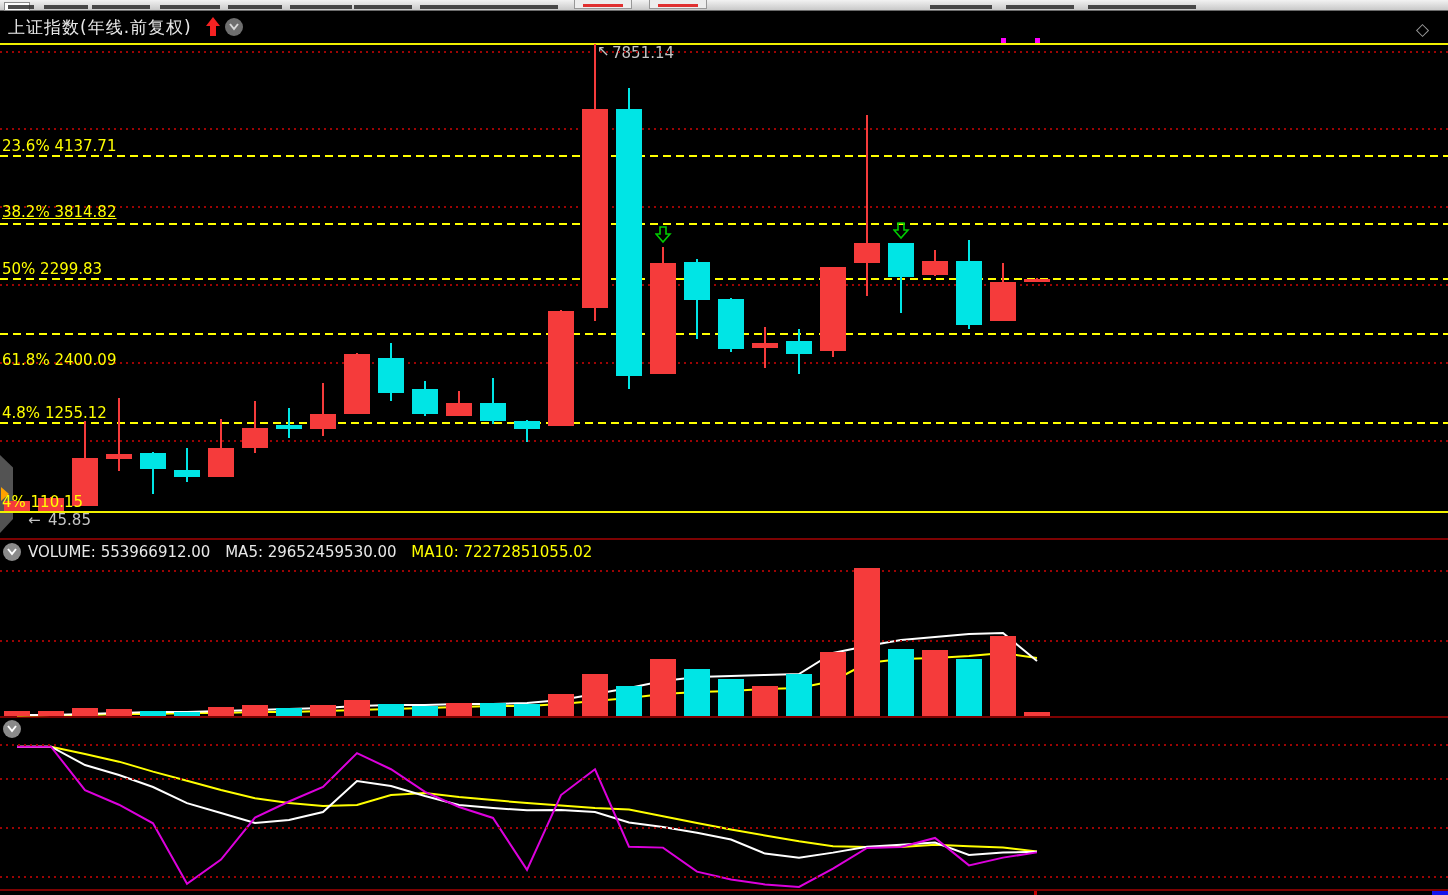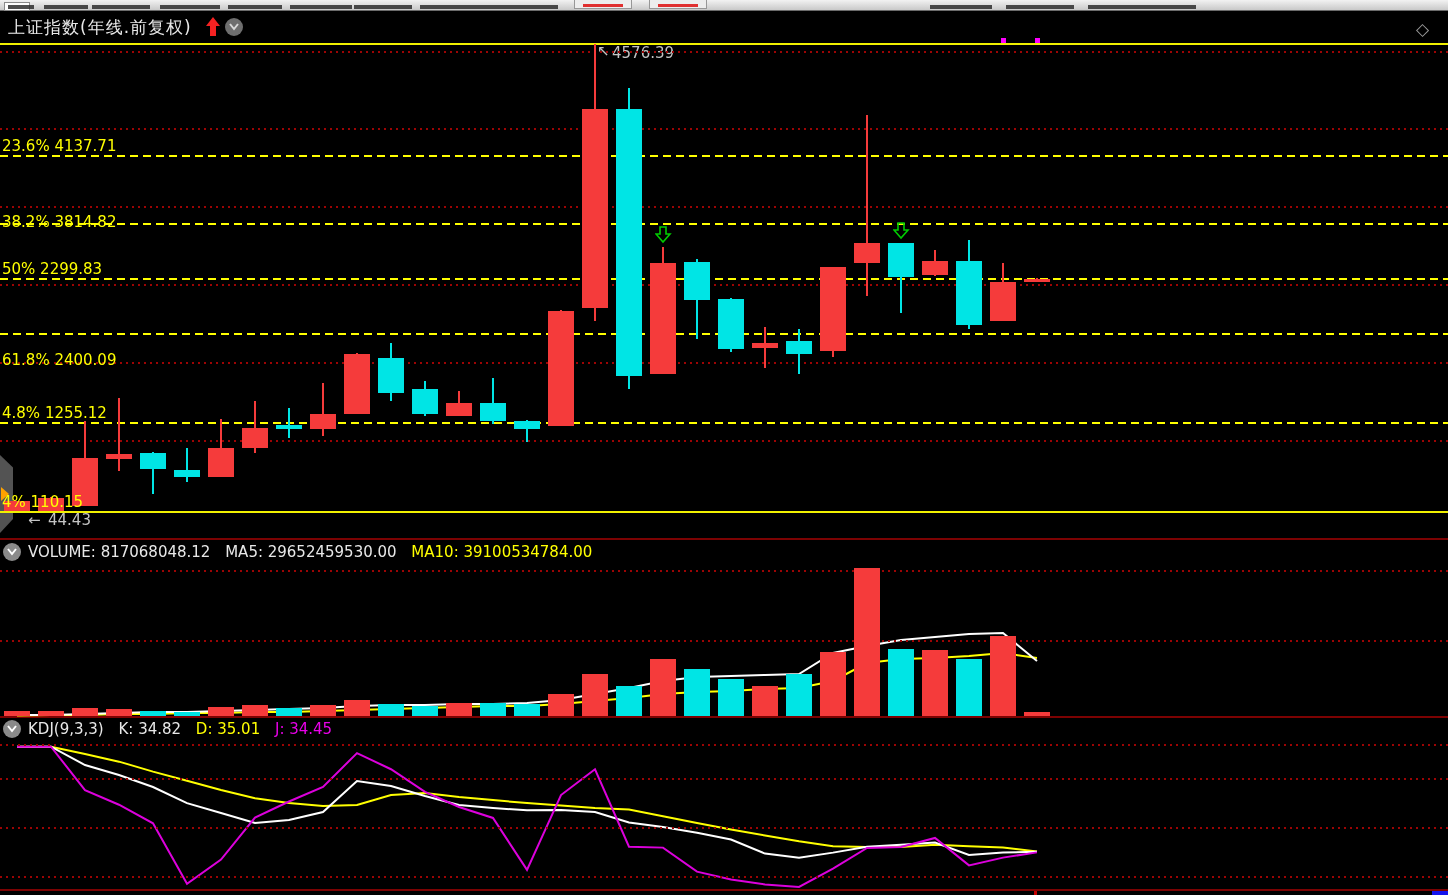--- a/index.html
+++ b/index.html
@@ -73,54 +73,48 @@
   </svg>
   <span class="circle-btn" style="left:225px;top:18px">
     <svg width="12" height="10" viewBox="0 0 12 10">
         <path d="M2 2 L6 7 L10 2" stroke="#d8d8d8" stroke-width="2" fill="none"></path>
       </svg>
   </span>
   <span class="diamond" style="left:1416px;top:21px">◇</span>
 
   <div class="abs" id="mainPane" style="left: 0px; top: 0px; width: 1448px; height: 500px;"></div>
   <span class="gray-label" style="left:597px;top:42px">↖</span>
-  <span class="gray-label" style="left:612px;top:44px">4576.39</span>
+  <span class="gray-label" style="left:612px;top:44px">7851.14</span>
   <span class="gray-label" style="left:28px;top:511px">←</span>
-  <span class="gray-label" style="left:48px;top:511px">44.43</span>
+  <span class="gray-label" style="left:48px;top:511px">45.85</span>
   <div class="left-handle">
       <span class="tri"></span>
     </div>
 
   <div class="sep" style="top:538px"></div>
   <div class="sep" style="top:716px"></div>
 
   <div class="abs" id="volPane" style="left:0;top:540px;width:1448px;height:176px"></div>
   <span class="circle-btn" style="left:3px;top:543px;background:#8a8a8a">
     <svg width="12" height="10" viewBox="0 0 12 10">
         <path d="M2 2 L6 7 L10 2" stroke="#fff" stroke-width="2" fill="none"></path>
       </svg>
   </span>
   <div class="pane-header" style="left:28px;top:543px">
-    <span class="w">VOLUME: 817068048.12</span>
+    <span class="w">VOLUME: 553966912.00</span>
     <span class="w">MA5: 29652459530.00</span>
-    <span class="y">MA10: 39100534784.00</span>
+    <span class="y">MA10: 72272851055.02</span>
   </div>
 
   <div class="abs" id="kdjPane" style="left:0;top:718px;width:1448px;height:177px"></div>
   <span class="circle-btn" style="left:3px;top:720px;background:#8a8a8a">
     <svg width="12" height="10" viewBox="0 0 12 10">
         <path d="M2 2 L6 7 L10 2" stroke="#fff" stroke-width="2" fill="none"></path>
       </svg>
   </span>
-  <div class="pane-header" style="left:28px;top:720px">
-    <span class="w">KDJ(9,3,3)</span>
-    <span class="w">K: 34.82</span>
-    <span class="y">D: 35.01</span>
-    <span class="m">J: 34.45</span>
-  </div>
 
   <svg class="overlay" id="lineSvg" width="1448" height="895">
       <polyline points="17,715.5 51,715 85,715 119,714 153,714 187,713 221,713 255,712 289,712 323,711 357,710 391,709 425,708 459,707 493,706 527,706 561,704 595,701 629,698 663,694 697,692 731,691 765,689 799,688 833,681 867,663 901,659 935,658 969,656 1003,653 1037,658" fill="none" stroke="#ffff00" stroke-width="2"></polyline>
       <polyline points="17,715 51,715 85,714 119,713 153,712 187,712 221,711 255,710 289,709 323,708 357,706 391,705 425,705 459,704 493,704 527,703 561,700 595,694 629,688 663,681 697,677 731,676 765,675 799,674 833,653 867,646 901,640 935,637 969,634 1003,633 1037,661" fill="none" stroke="#ffffff" stroke-width="2"></polyline>
       <polyline points="17,746.655 51,746.655 85,754.0743399999999 119,761.6549699999999 153,771.65495 187,780.68719 221,790.04201 255,798.2678 289,803.1065 323,806.0097199999999 357,805.04198 391,795.0419999999999 425,792.9452299999999 459,796.97748 493,800.0419899999999 527,803.1065 561,805.52585 595,807.9452 629,809.5581 663,816.17099 697,822.94517 731,829.55806 765,835.5257899999999 799,841.33223 833,846.33222 867,846.9773799999999 901,846.9773799999999 935,844.7193199999999 969,846.33222 1003,847.62254 1037,851.477371" fill="none" stroke="#ffff00" stroke-width="2"></polyline>
       <polyline points="17,746.655 51,746.655 85,765.04206 119,775.0420399999999 153,786.9775 187,803.1065 221,812.9451899999999 255,822.94517 289,820.0419499999999 323,811.97745 357,781.00977 391,786.0097599999999 425,796.00974 459,805.04198 493,807.9452 527,810.36455 561,810.04197 595,811.97745 629,822.4612999999999 663,826.9774199999999 697,832.78386 731,839.55804 765,853.5902699999999 799,857.62252 833,852.62253 867,846.6547999999999 901,844.7193199999999 935,842.6225499999999 969,855.04188 1003,852.62253 1037,851.783822" fill="none" stroke="#ffffff" stroke-width="2"></polyline>
       <polyline points="17,746.655 51,746.655 85,790.2032999999999 119,804.7194 153,823.26775 187,883.7515 221,859.558 255,817.6225999999999 289,801.4935999999999 323,786.9775 357,753.1066 391,769.2356 425,791.8162 459,806.97746 493,817.9451799999999 527,869.88056 561,795.0419999999999 595,769.2356 629,846.6547999999999 663,847.62254 697,871.6547499999999 731,879.39667 765,884.39666 799,886.9773 833,868.59024 867,847.94512 901,846.9773799999999 935,837.9451399999999 969,865.36444 1003,857.62252 1037,852.380595" fill="none" stroke="#dc00dc" stroke-width="2"></polyline>
     </svg>
 
   <div class="blue-strip"></div>
@@ -193,21 +187,21 @@
     <div class="candle" style="left: 888px; top: 243.417px; width: 26px; height: 34.0899px; background: rgb(0, 229, 229);"></div>
     <div class="wick" style="left: 934px; top: 250.406px; width: 2px; height: 25.3151px; background: rgb(245, 59, 59);"></div>
     <div class="candle" style="left: 922px; top: 261.433px; width: 26px; height: 14.0553px; background: rgb(245, 59, 59);"></div>
     <div class="wick" style="left: 968px; top: 240.389px; width: 2px; height: 88.2145px; background: rgb(0, 229, 229);"></div>
     <div class="candle" style="left: 956px; top: 261.433px; width: 26px; height: 63.1323px; background: rgb(0, 229, 229);"></div>
     <div class="wick" style="left: 1002px; top: 263.452px; width: 2px; height: 57.3083px; background: rgb(245, 59, 59);"></div>
     <div class="candle" style="left: 990px; top: 282.477px; width: 26px; height: 38.0502px; background: rgb(245, 59, 59);"></div>
     <div class="wick" style="left: 1036px; top: 278.439px; width: 2px; height: 1.94134px; background: rgb(245, 59, 59);"></div>
     <div class="candle" style="left: 1024px; top: 278.827px; width: 26px; height: 3px; background: rgb(245, 59, 59);"></div>
     <div class="fib-label" style="top: 137.355px;">23.6% 4137.71</div>
-    <div class="fib-label" style="top: 213px;">38.2% 3814.82</div>
+    <div class="fib-label" style="top: 203px; text-decoration: underline;">38.2% 3814.82</div>
     <div class="fib-label" style="top: 260.248px;">50% 2299.83</div>
     <div class="fib-label" style="top: 315.178px; margin-top: 36px;">61.8% 2400.09</div>
     <div class="fib-label" style="top: 404.089px;">4.8% 1255.12</div>
     <div class="fib-label" style="top: 493px;">4% 110.15</div>
     <div class="solid-yel" style="top: 511px;"></div>
     <svg width="17" height="18" style="position: absolute; left: 655px; top: 226.455px;">
       <path d="M5 1 H11 V8 H15 L8 16 L1 8 H5 Z" fill="none" stroke="#00cc00" stroke-width="1.6"></path>
     </svg>
     <svg width="17" height="18" style="position: absolute; left: 893px; top: 222.107px;">
       <path d="M5 1 H11 V8 H15 L8 16 L1 8 H5 Z" fill="none" stroke="#00cc00" stroke-width="1.6"></path>

